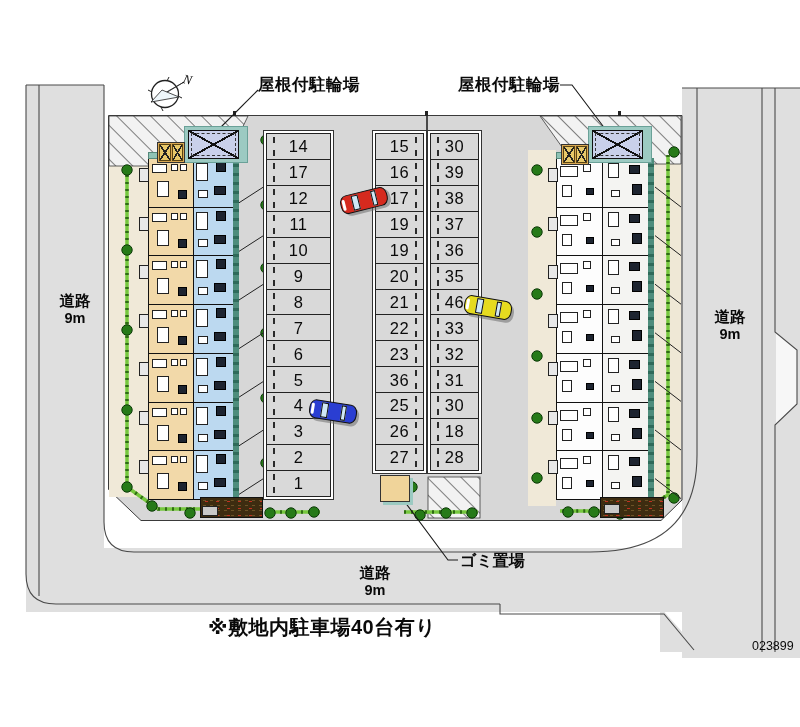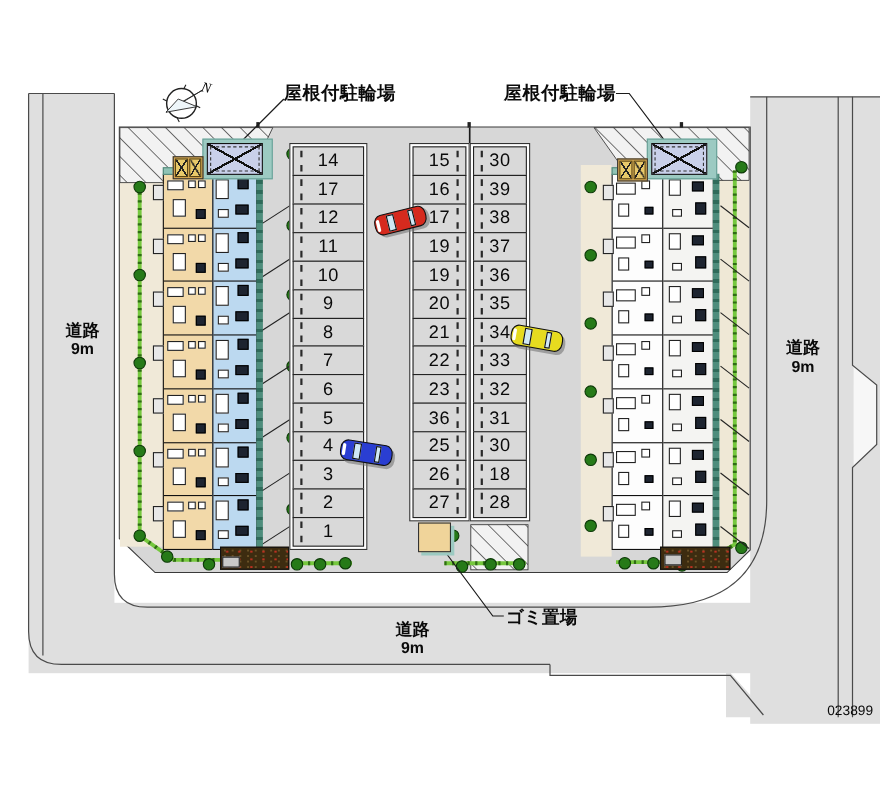--- a/index.html
+++ b/index.html
@@ -548,21 +548,21 @@
       <div class="stall">
         <span class="dashmark"></span>
         <span class="num">36</span>
       </div>
       <div class="stall">
         <span class="dashmark"></span>
         <span class="num">35</span>
       </div>
       <div class="stall">
         <span class="dashmark"></span>
-        <span class="num">34</span>
+        <span class="num">46</span>
       </div>
       <div class="stall">
         <span class="dashmark"></span>
         <span class="num">33</span>
       </div>
       <div class="stall">
         <span class="dashmark"></span>
         <span class="num">32</span>
       </div>
       <div class="stall">
@@ -609,15 +609,16 @@
   <div class="lbl road-lbl" style="left:706px;top:308px;width:48px;">
     <div>道路</div>
     <div class="sub">9m</div>
   </div>
   <div class="lbl road-lbl" style="left:352px;top:564px;width:46px;">
     <div>道路</div>
     <div class="sub">9m</div>
   </div>
 
   <div class="lbl garbage-lbl" style="left:460px;top:551px;">ゴミ置場</div>
+  <div class="lbl note-lbl" style="left:208px;top:614px;">※敷地内駐車場40台有り</div>
   <div class="lbl id-lbl" style="left:752px;top:639px;">023899</div>
   <div class="lbl n-lbl" style="left:183px;top:72px;">N</div>
 </div>
 
 </body></html>

